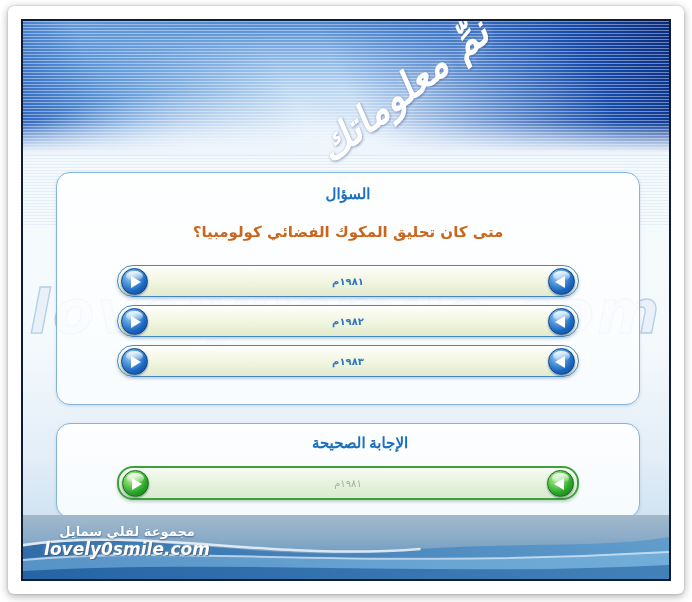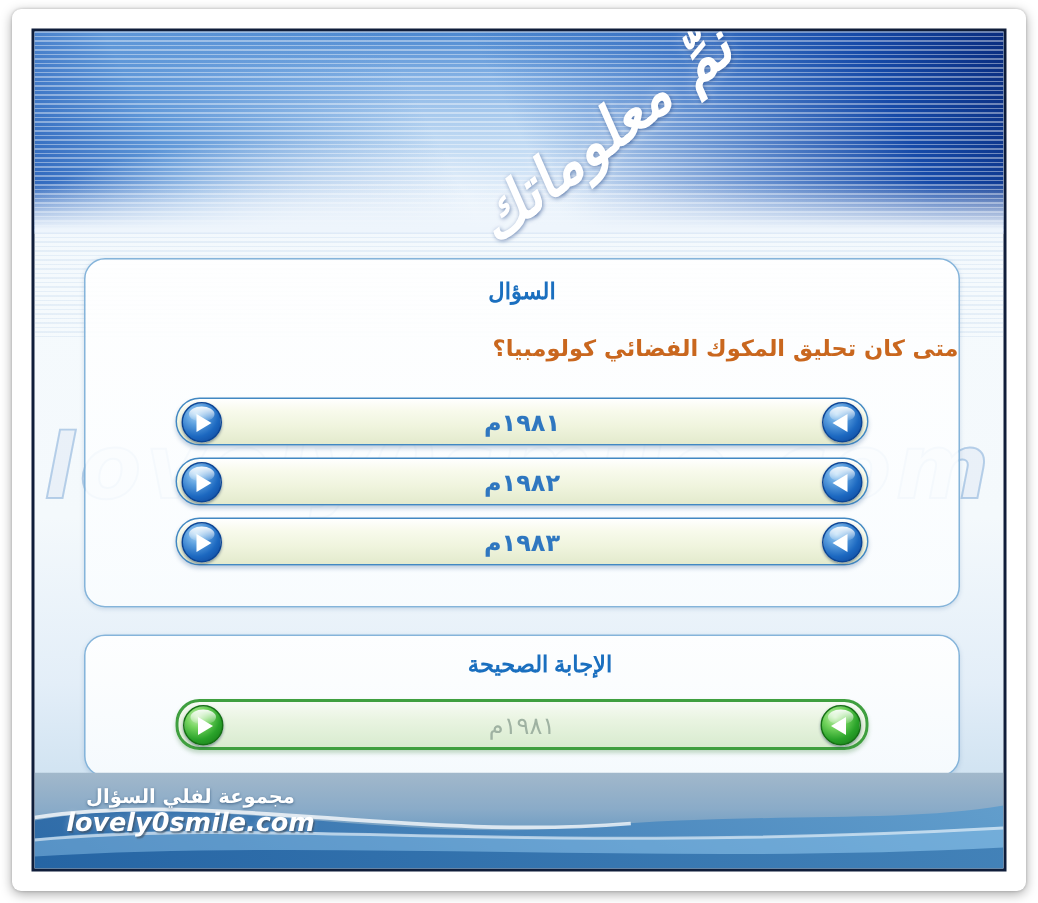--- a/index.html
+++ b/index.html
@@ -73,35 +73,35 @@
   .answer-panel   { top:402px; height:95px; }
 
   .panel-title {
     position:absolute; left:0; width:100%; text-align:center;
     color:#1a6fbf; font-size:15px; font-weight:bold; direction:rtl;font-family:Liberation Serif, serif;
   }
   .question-panel .panel-title { top:12px; }
   .answer-panel .panel-title   { top:10px;margin-left:12px; }
 
   .question-text {
-    position:absolute; top:50px; left:0; width:100%; 
+    position:absolute; top:50px; left:0; width:100%; text-align:center;
     color:#c9671e; font-size:15px; font-weight:bold; direction:rtl;
   }
 
   
   .options { position:absolute; top:92px; left:0; right:0; }
   .pill {
     position:relative; width:462px; height:32px; margin:0 auto 8px auto;
     border-radius:16px; border:1px solid #4288c2;
     background:linear-gradient(180deg, #ffffff 0%, #f8faec 26%, #eff4dd 62%, #e3eacd 100%);
     box-shadow:0 2px 3px rgba(60,100,150,0.30);
     display:flex; align-items:center; justify-content:center;
     cursor:pointer;
   }
-  .pill-label { color:#2f77c0; font-size:16px; font-weight:bold; direction:rtl;text-align:right; }
+  .pill-label { color:#2f77c0; font-size:10px; font-weight:bold; direction:rtl;text-align:right; }
 
   .pill-btn {
     position:absolute; top:2px; width:27px; height:27px; border-radius:50%;
     border:1px solid #0b4494; cursor:pointer; padding:0;
     background:radial-gradient(circle at 35% 28%, #a9d5f6 0%, #5a9ede 30%, #1c68c0 62%, #0b3f92 100%);
     box-shadow:0 1px 2px rgba(0,30,70,0.45);
     display:flex; align-items:center; justify-content:center;
   }
   .pill-btn::before {
     content:""; position:absolute; left:16%; top:7%; width:68%; height:40%;
@@ -224,20 +224,20 @@
             </linearGradient>
           </defs>
           <rect x="0" y="0" width="650" height="64" fill="url(#fbase)"></rect>
           <path d="M0,32 C110,12 240,48 370,36 C490,26 580,34 650,22 L650,64 L0,64 Z" fill="url(#fwave1)" opacity="0.92"></path>
           <path d="M0,30 C120,12 250,46 400,34" stroke="rgba(255,255,255,0.75)" stroke-width="2.5" fill="none"></path>
           <path d="M0,44 C150,28 310,56 650,36 L650,64 L0,64 Z" fill="rgba(140,195,235,0.45)"></path>
           <path d="M0,45 C160,30 320,55 650,37" stroke="rgba(255,255,255,0.55)" stroke-width="2" fill="none"></path>
           <path d="M0,56 C200,44 420,62 650,50 L650,64 L0,64 Z" fill="url(#fwave2)" opacity="0.85"></path>
         </svg>
         <div class="credits">
-          <div class="credit-group">مجموعة لفلي السؤال</div>
+          <div class="credit-group">مجموعة لفلي سمايل</div>
           <div class="credit-site">lovely0smile.com</div>
         </div>
       </div>
 
     </div>
   </div>
 </div>
 
 </body></html>

